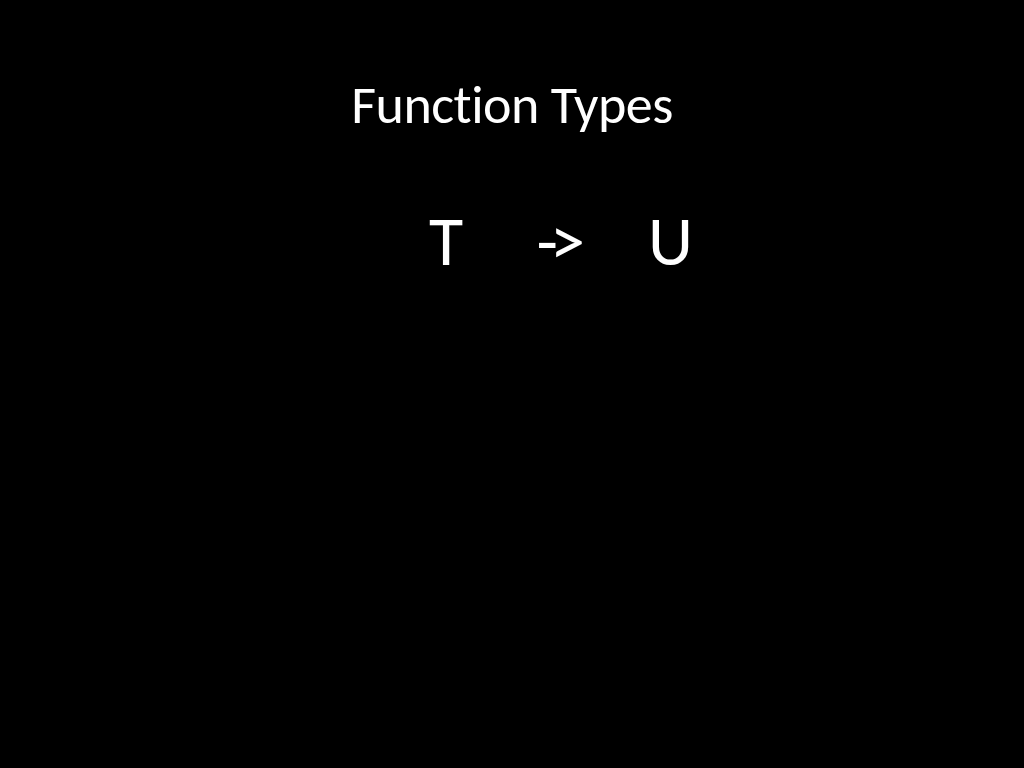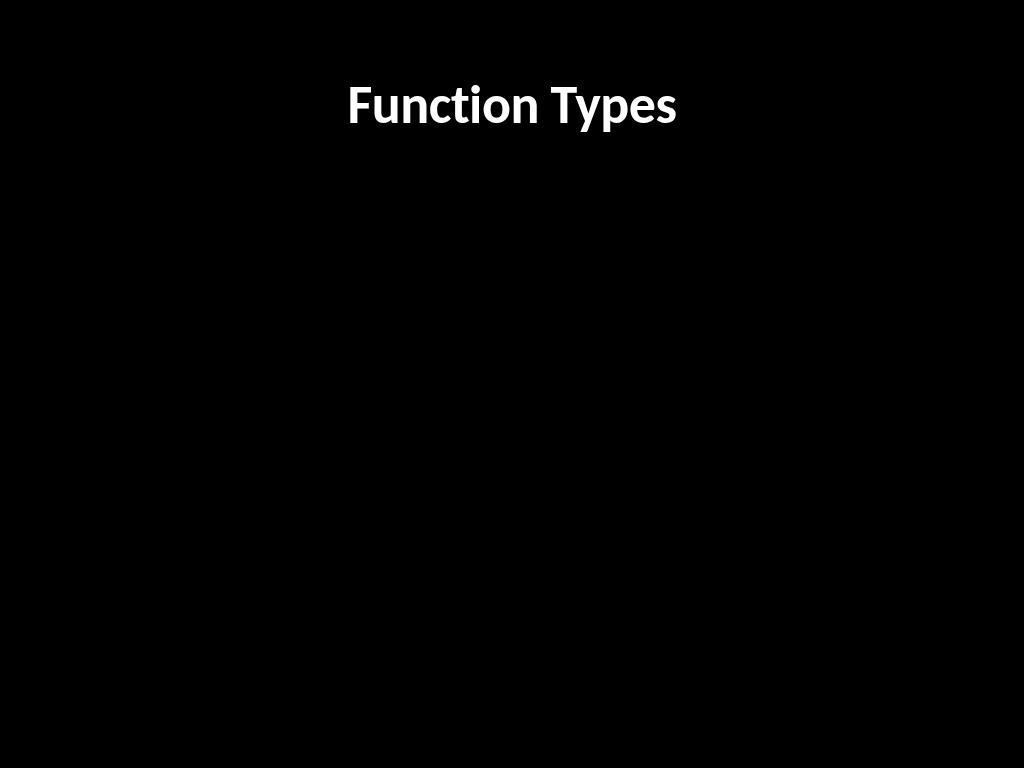--- a/index.html
+++ b/index.html
@@ -20,21 +20,21 @@
       height: 100%;
       position: relative;
     }
     .title {
       position: absolute;
       top: 72px;
       left: 0;
       width: 100%;
       text-align: center;
       font-size: 54px;
-      font-weight: 700;
+      font-weight: 400;
       letter-spacing: -0.5px;
     }
     .body-text {
       position: absolute;
       top: 198px;
       left: 0;
       width: 100%;
       text-align: center;
       font-size: 70px;
       font-weight: 400;
@@ -43,13 +43,20 @@
     }
     .arrow-dash {
       letter-spacing: -8px;
     }
   </style>
 </head>
 <body>
 
 <div class="slide">
   <h1 class="title">Function Types</h1>
+  <div class="body-text">
+    <span>T</span>
+    <span>&nbsp;&nbsp;</span>
+    <span class="arrow-dash">-&gt;</span>
+    <span>&nbsp;&nbsp;</span>
+    <span>U</span>
+  </div>
 </div>
 
 </body></html>

